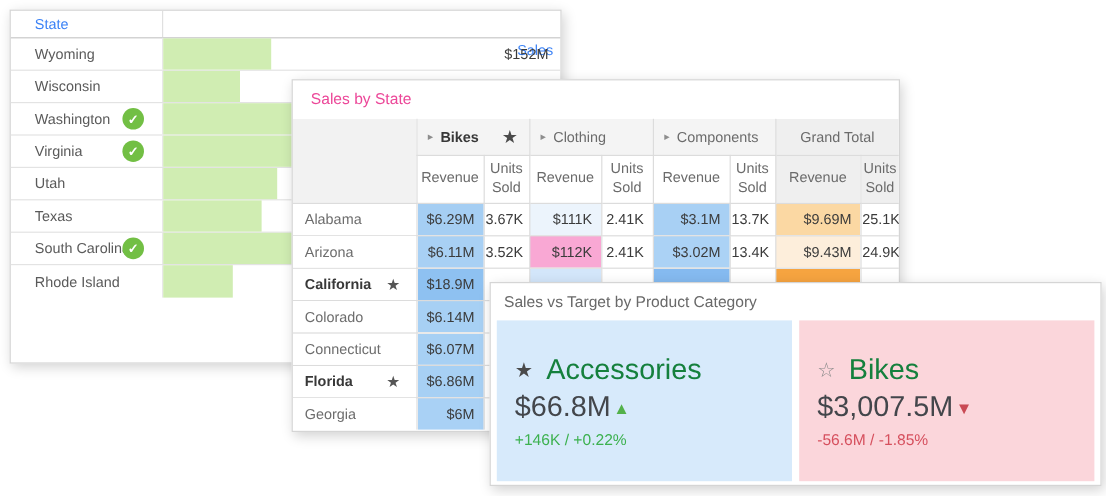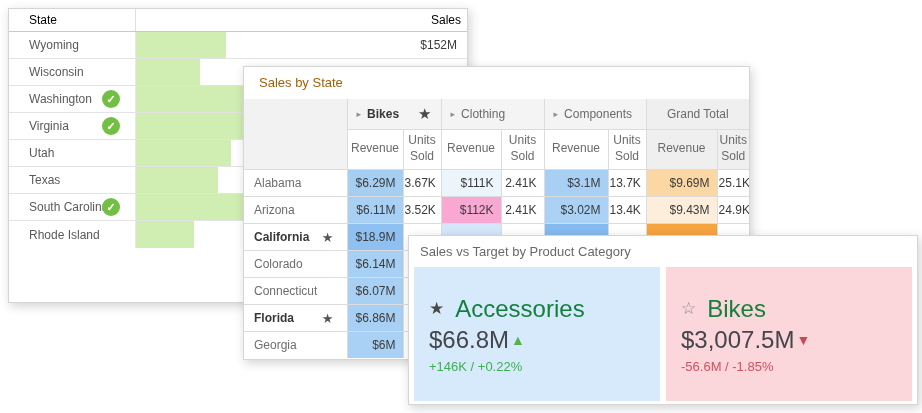--- a/index.html
+++ b/index.html
@@ -1,34 +1,34 @@
 <!DOCTYPE html>
 <html><head>
 <meta charset="utf-8">
 <style>
   html,body{margin:0;padding:0;background:#fff;font-family:"Liberation Sans",sans-serif;}
   body{width:922px;height:413px;position:relative;overflow:hidden;}
   .panel{position:absolute;background:#fff;border:1px solid #d5d5d5;box-shadow:2px 3px 10px rgba(0,0,0,0.18);}
 
   
   #grid-panel{left:8px;top:8px;width:458px;height:293px;}
-  .grid-header{display:flex;height:22px;line-height:22px;font-size:12px;color:#000000;border-bottom:1px solid #c9c9c9;}
+  .grid-header{display:flex;height:22px;line-height:22px;font-size:12px;color:#3b82f6;border-bottom:1px solid #c9c9c9;flex-direction:column;}
   .gh-state{width:127px;padding-left:20px;border-right:1px solid #e0e0e0;box-sizing:border-box;}
   .gh-sales{flex:1;text-align:right;padding-right:6px;}
   .g-row{display:flex;height:27px;border-bottom:1px solid #e3e3e3;box-sizing:border-box;}
   .g-row:last-child{border-bottom:none;}
   .g-label{width:127px;box-sizing:border-box;border-right:1px solid #e8e8e8;display:flex;align-items:center;padding-left:20px;position:relative;font-size:12px;color:#5a5a5a;}
   .g-badge{position:absolute;right:15px;top:50%;transform:translateY(-50%);width:18px;height:18px;border-radius:50%;background:#72bf44;color:#fff;font-size:11px;font-weight:bold;display:flex;align-items:center;justify-content:center;}
   .g-barcell{flex:1;position:relative;}
   .g-bar{position:absolute;left:0;top:0;bottom:0;}
   .g-val{position:absolute;right:10px;top:0;line-height:26px;font-size:12px;color:#3b3b3b;}
 
   
   #pivot-panel{left:243px;top:66px;width:505px;height:292px;}
-  .p-title{height:32px;line-height:32px;padding-left:15px;font-size:13px;color:#a16207;}
+  .p-title{height:32px;line-height:32px;padding-left:15px;font-size:13px;color:#ec4899;}
   #pivot-table{border-collapse:collapse;table-layout:fixed;width:505px;font-size:12px;border-style:hidden;}
   #pivot-table td,#pivot-table th{border:1px solid #dcdcdc;overflow:hidden;white-space:nowrap;box-sizing:border-box;}
   tr.p-catrow{height:30px;}
   tr.p-subrow{height:40px;}
   tr.p-datarow{height:27px;}
   .p-corner{background:#f2f2f2;}
   .p-cat{background:#f4f4f4;font-weight:normal;}
   .p-cat .cat-inner{display:flex;align-items:center;padding:0 8px;gap:6px;color:#6b6b6b;}
   .p-cat .cat-inner.center{justify-content:center;}
   .cat-label.bold{font-weight:bold;color:#383838;}

